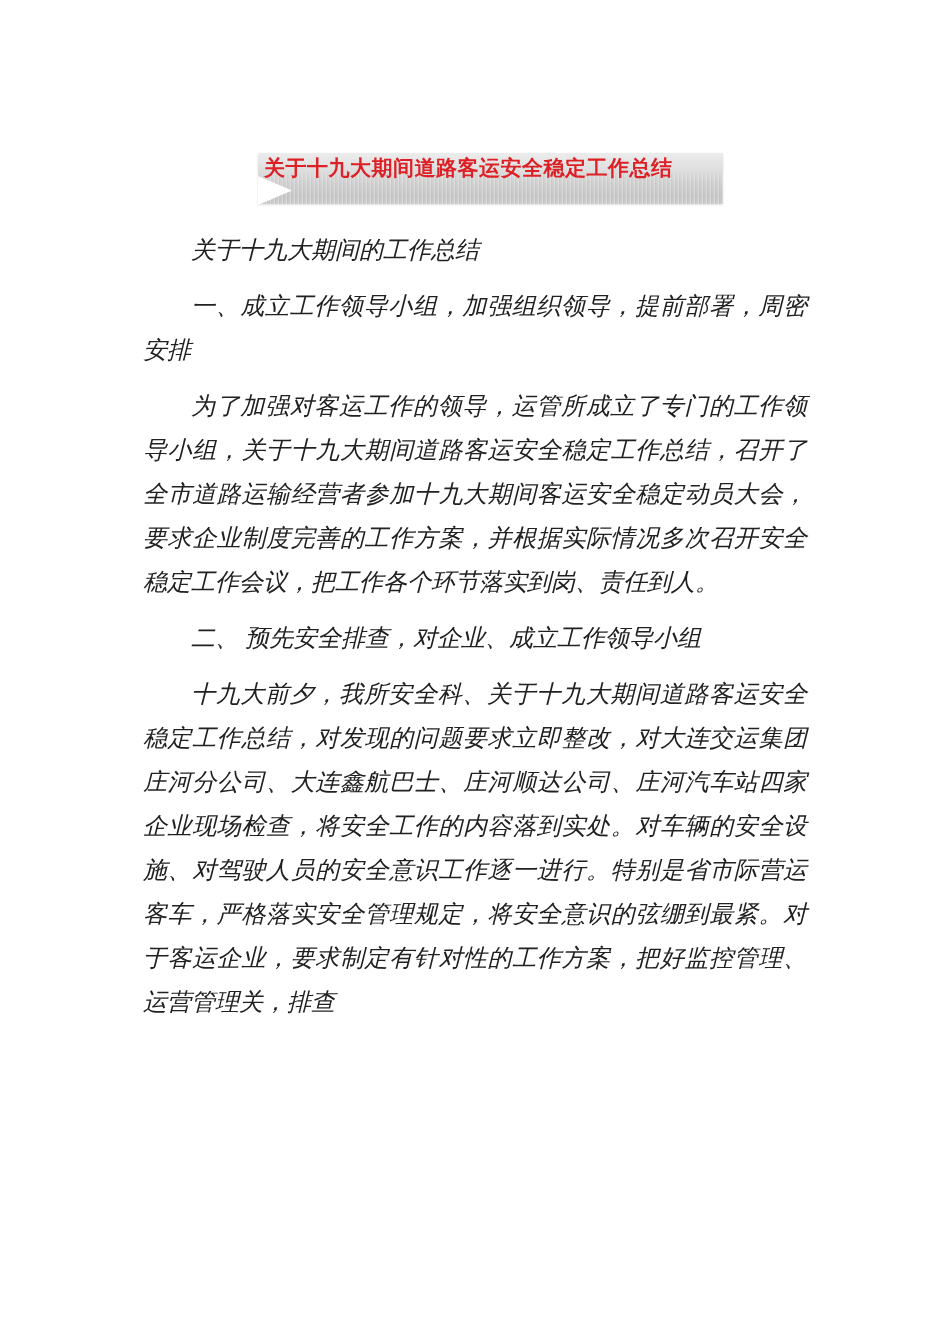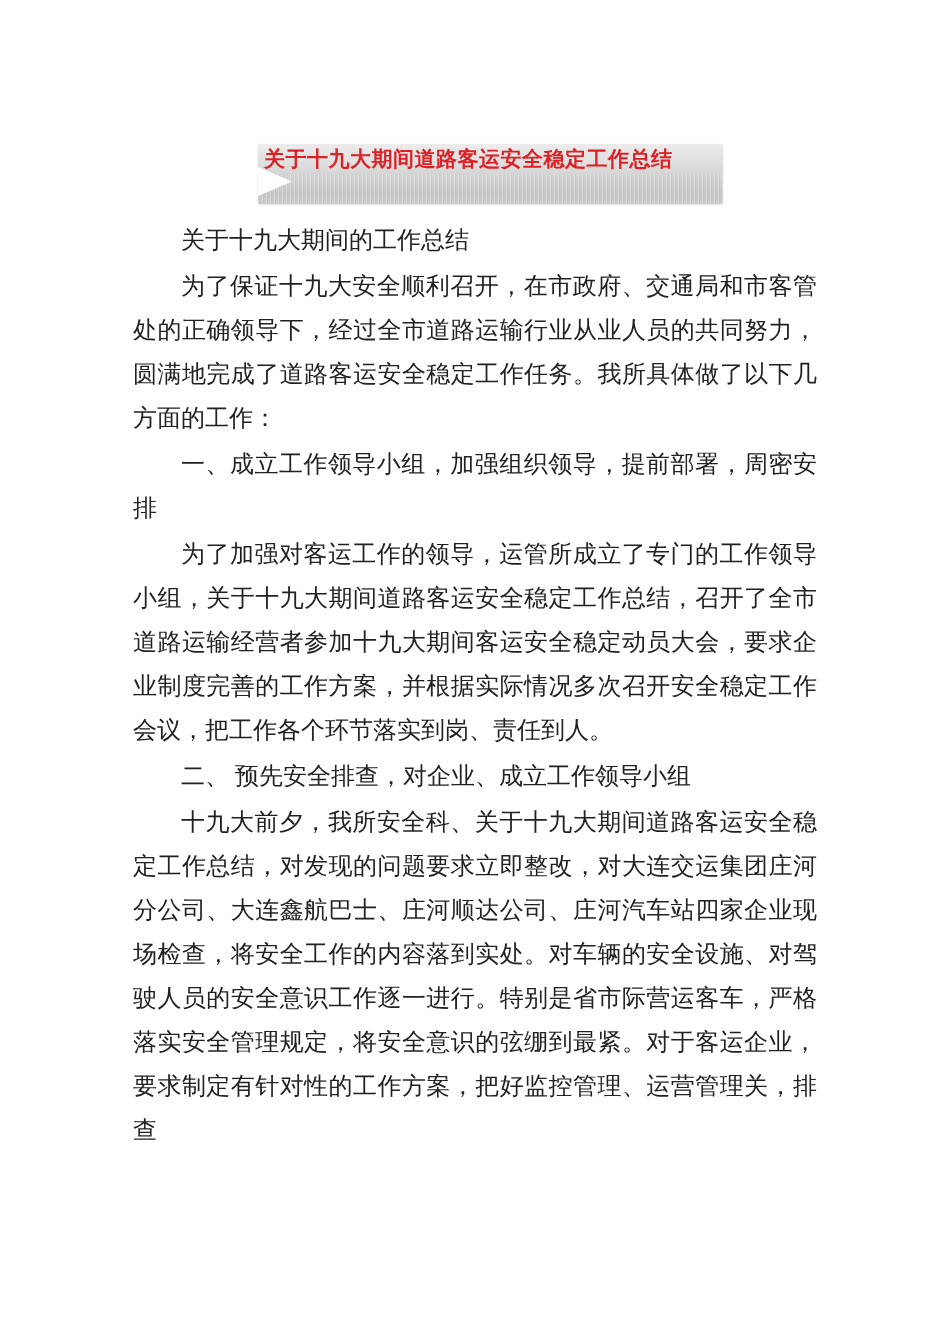--- a/index.html
+++ b/index.html
@@ -16,23 +16,23 @@
   }
   .doc-page {
     position: absolute;
     inset: 0;
     background: #ffffff;
   }
   
   .banner {
     position: absolute;
     left: 258px;
-    top: 144px;
+    top: 153px;
     width: 465px;
-    height: 60px;
+    height: 51px;
     background: linear-gradient(180deg, #ececec 0%, #e0e0e0 30%, #d2d2d2 55%, #c7c7c7 85%, #cccccc 100%);
     box-shadow: 0 1px 2px rgba(0,0,0,0.12);
   }
   .banner::after {
     content: "";
     position: absolute;
     left: 0; right: 0; bottom: 0;
     height: 30px;
     background: repeating-linear-gradient(
       90deg,
@@ -72,36 +72,36 @@
     left: 131px;
     top: 216px;
     width: 688px;
     font-size: 24px;
     line-height: 44px;
     color: #212121;
     text-align: justify;
     text-justify: inter-ideograph;
   }
   .body-text p {
-    margin: 2px;
+    margin: 12px;
     text-indent: 2em;
+    font-style: italic;
   }
 </style>
 </head>
 <body>
 
 <div class="doc-page">
 
   <div class="banner">
     <div class="banner-notch"></div>
     <div class="banner-title">关于十九大期间道路客运安全稳定工作总结</div>
   </div>
 
   <div class="body-text">
     <p>关于十九大期间的工作总结</p>
-    <p>为了保证十九大安全顺利召开，在市政府、交通局和市客管处的正确领导下，经过全市道路运输行业从业人员的共同努力，圆满地完成了道路客运安全稳定工作任务。我所具体做了以下几方面的工作：</p>
     <p>一、成立工作领导小组，加强组织领导，提前部署，周密安排</p>
     <p>为了加强对客运工作的领导，运管所成立了专门的工作领导小组，关于十九大期间道路客运安全稳定工作总结，召开了全市道路运输经营者参加十九大期间客运安全稳定动员大会，要求企业制度完善的工作方案，并根据实际情况多次召开安全稳定工作会议，把工作各个环节落实到岗、责任到人。</p>
     <p>二、 预先安全排查，对企业、成立工作领导小组</p>
     <p>十九大前夕，我所安全科、关于十九大期间道路客运安全稳定工作总结，对发现的问题要求立即整改，对大连交运集团庄河分公司、大连鑫航巴士、庄河顺达公司、庄河汽车站四家企业现场检查，将安全工作的内容落到实处。对车辆的安全设施、对驾驶人员的安全意识工作逐一进行。特别是省市际营运客车，严格落实安全管理规定，将安全意识的弦绷到最紧。对于客运企业，要求制定有针对性的工作方案，把好监控管理、运营管理关，排查</p>
   </div>
 
 </div>
 
 </body></html>

